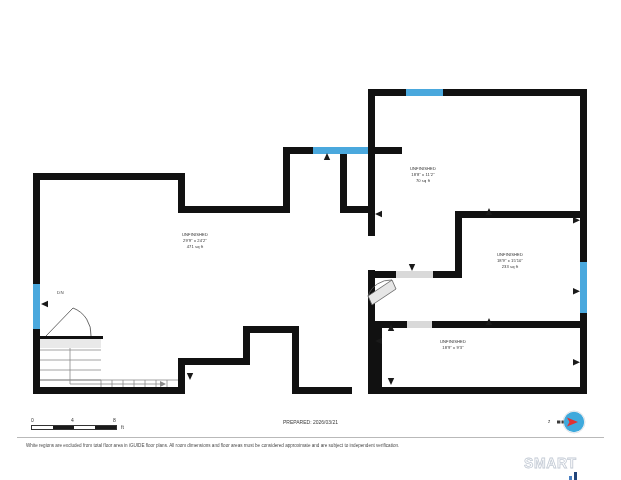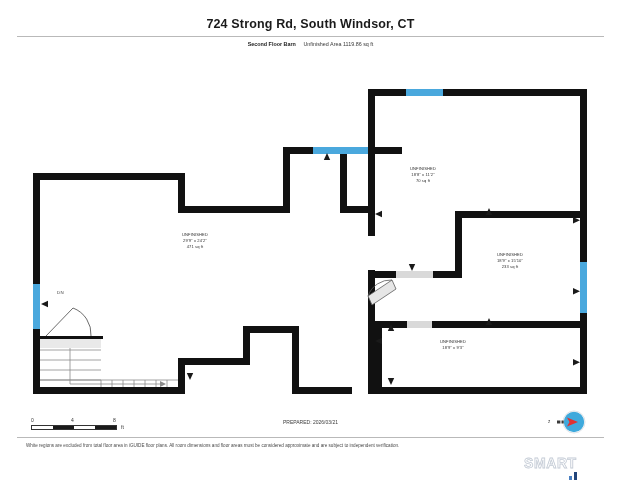--- a/index.html
+++ b/index.html
@@ -127,28 +127,20 @@
   #brand-bars i { display: block; width: 3px; background: #4a7fc1; }
   #brand-bars i.b1 { height: 4px;  background: #8fb4de; }
   #brand-bars i.b2 { height: 8px;  background: #4a7fc1; }
   #brand-bars i.b3 { height: 12px; background: #23457a; }
 </style>
 </head>
 <body>
 
 <div id="page">
 
-  <div id="header">
-    <div id="plan-title">724 Strong Rd, South Windsor, CT</div>
-    <div id="title-rule"></div>
-    <div id="subtitle-row">
-      <span id="subtitle-label">Second Floor Barn</span>
-      <span id="subtitle-area">Unfinished Area 1119.86 sq ft</span>
-    </div>
-  </div>
 
   <div id="plan-canvas">
     <svg id="plan-svg" viewBox="0 0 621 345" xmlns="http://www.w3.org/2000/svg">
 
       <g>
 
         <rect x="33" y="115" width="152" height="7" fill="#111111"></rect>
 
         <rect x="33" y="115" width="7" height="111" fill="#111111"></rect>
 

